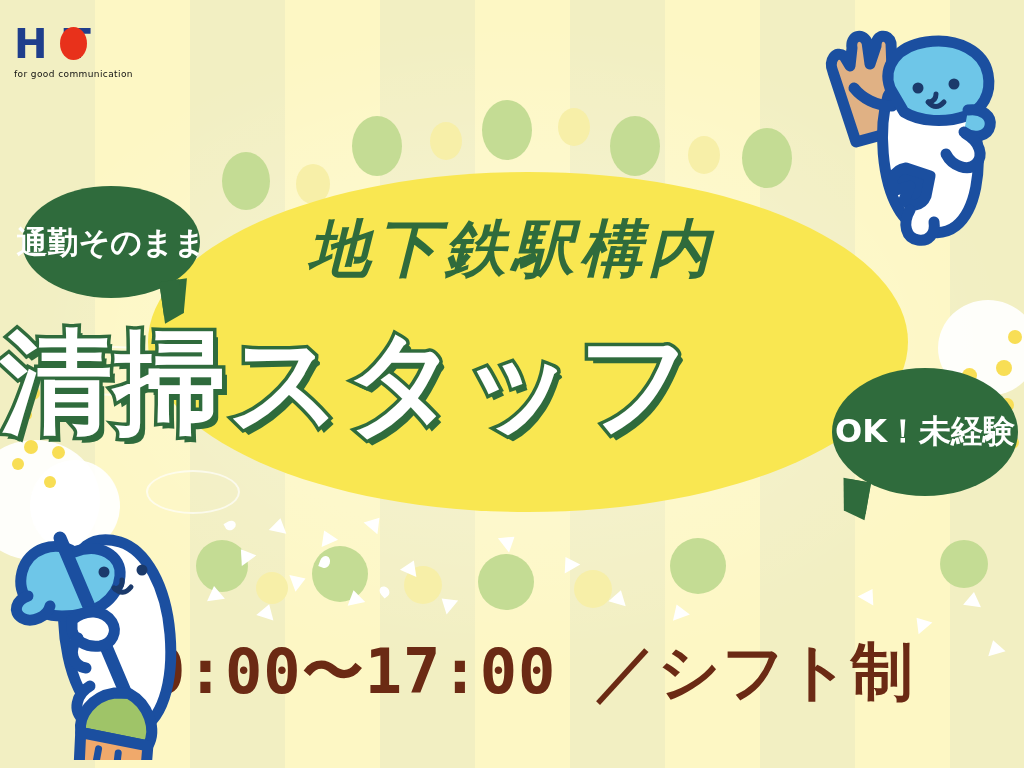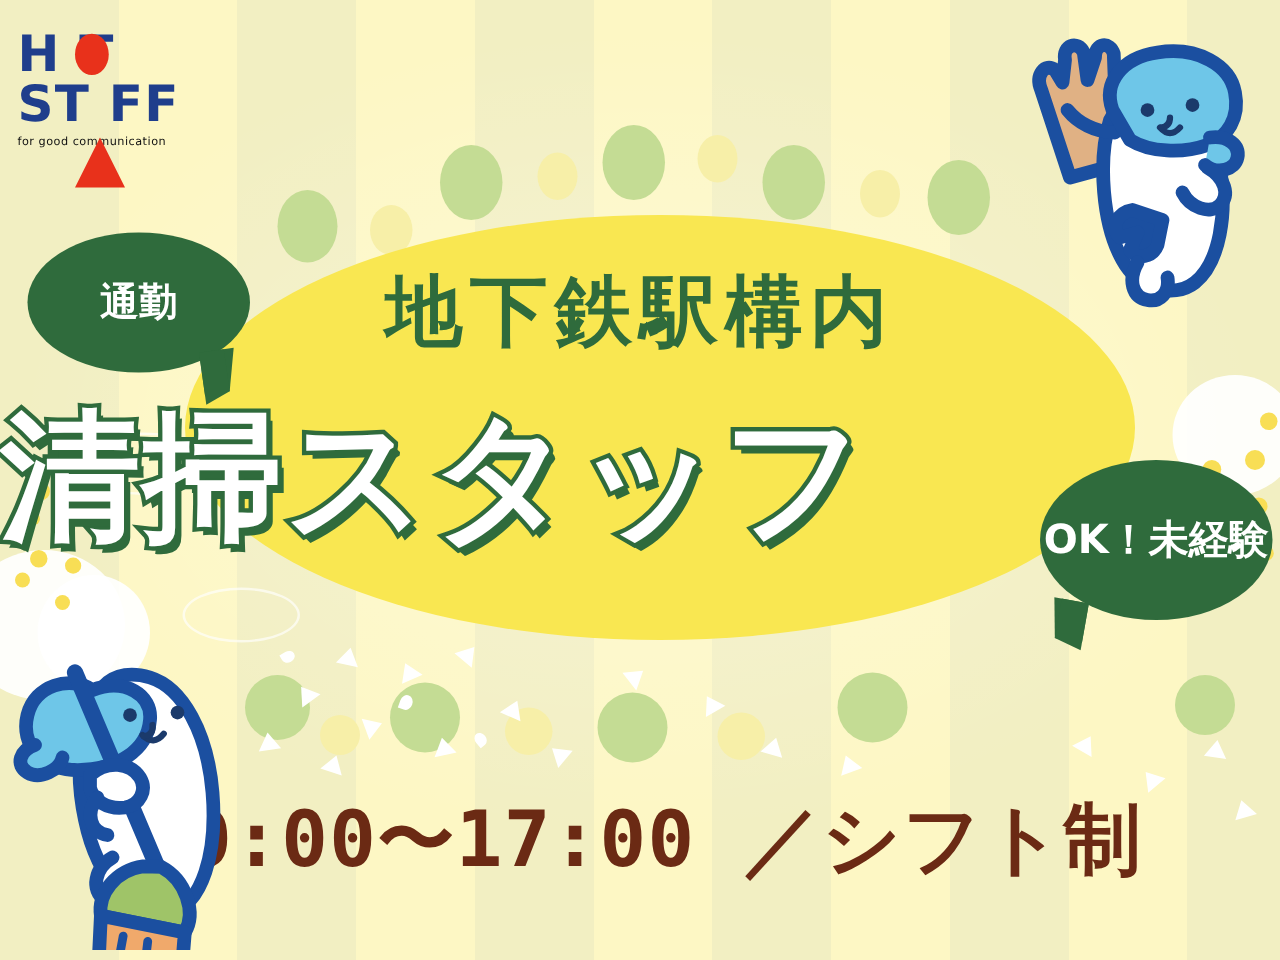--- a/index.html
+++ b/index.html
@@ -39,21 +39,21 @@
   .hero-ellipse{
     position:absolute;left:148px;top:172px;width:760px;height:340px;
     background:#F9E751;border-radius:50%;
   }
 
   
   .headline-sub{
     position:absolute;left:0;right:0;top:218px;text-align:center;
     font-family:"DejaVu Sans","Liberation Sans",sans-serif;
     font-size:62px;font-weight:bold;color:#2F6B3C;letter-spacing:6px;
-    line-height:1;white-space:nowrap;
+    line-height:1;white-space:nowrap;font-style:italic;
   }
   .headline-main{
     position:absolute;left:0;right:0;top:318px;text-align:left;
     font-family:"DejaVu Sans","Liberation Sans",sans-serif;
     font-size:112px;font-weight:bold;color:#FFFFFF;letter-spacing:2px;
     line-height:1.15;white-space:nowrap;
     -webkit-text-stroke:7px #2F6B3C;
     paint-order:stroke fill;
     text-shadow:5px 6px 0 #2F6B3C;
   }
@@ -181,38 +181,35 @@
 
   <div class="hero-ellipse"></div>
 
   <div class="headline-sub">地下鉄駅構内</div>
   <div class="headline-main">清掃スタッフ</div>
 
   <div class="schedule">09:00〜17:00 ／シフト制</div>
 
   <div class="bubble" id="bubble-left">
     <span class="l">通勤</span>
+    <span class="l">そのまま</span>
     <span class="tail"></span>
   </div>
 
   <div class="bubble" id="bubble-right">
     <span class="l">OK！</span>
     <span class="l">未経験</span>
     <span class="tail"></span>
   </div>
 
   <div class="logo">
     <div class="logo-row">
       <span class="logo-txt">H   T</span>
       <span class="logo-circle"></span>
     </div>
-    <div class="logo-row">
-      <span class="logo-txt">ST  FF</span>
-      <span class="logo-tri"></span>
-    </div>
     <div class="logo-tag">for good communication</div>
   </div>
 
   <div class="mascot" style="left:770px;top:10px;">
     <svg width="250" height="240" viewBox="0 0 250 240">
       <g fill="none" stroke="#1B4FA0" stroke-width="11" stroke-linejoin="round" stroke-linecap="round">
 
         <path d="M63 62 C58 50 66 40 74 46 L80 56 L82 38 C80 26 92 22 97 32 L100 54 L106 36
                  C106 24 118 23 121 33 L122 60 L130 120 L86 132 Z" fill="#E0B184"></path>
 

